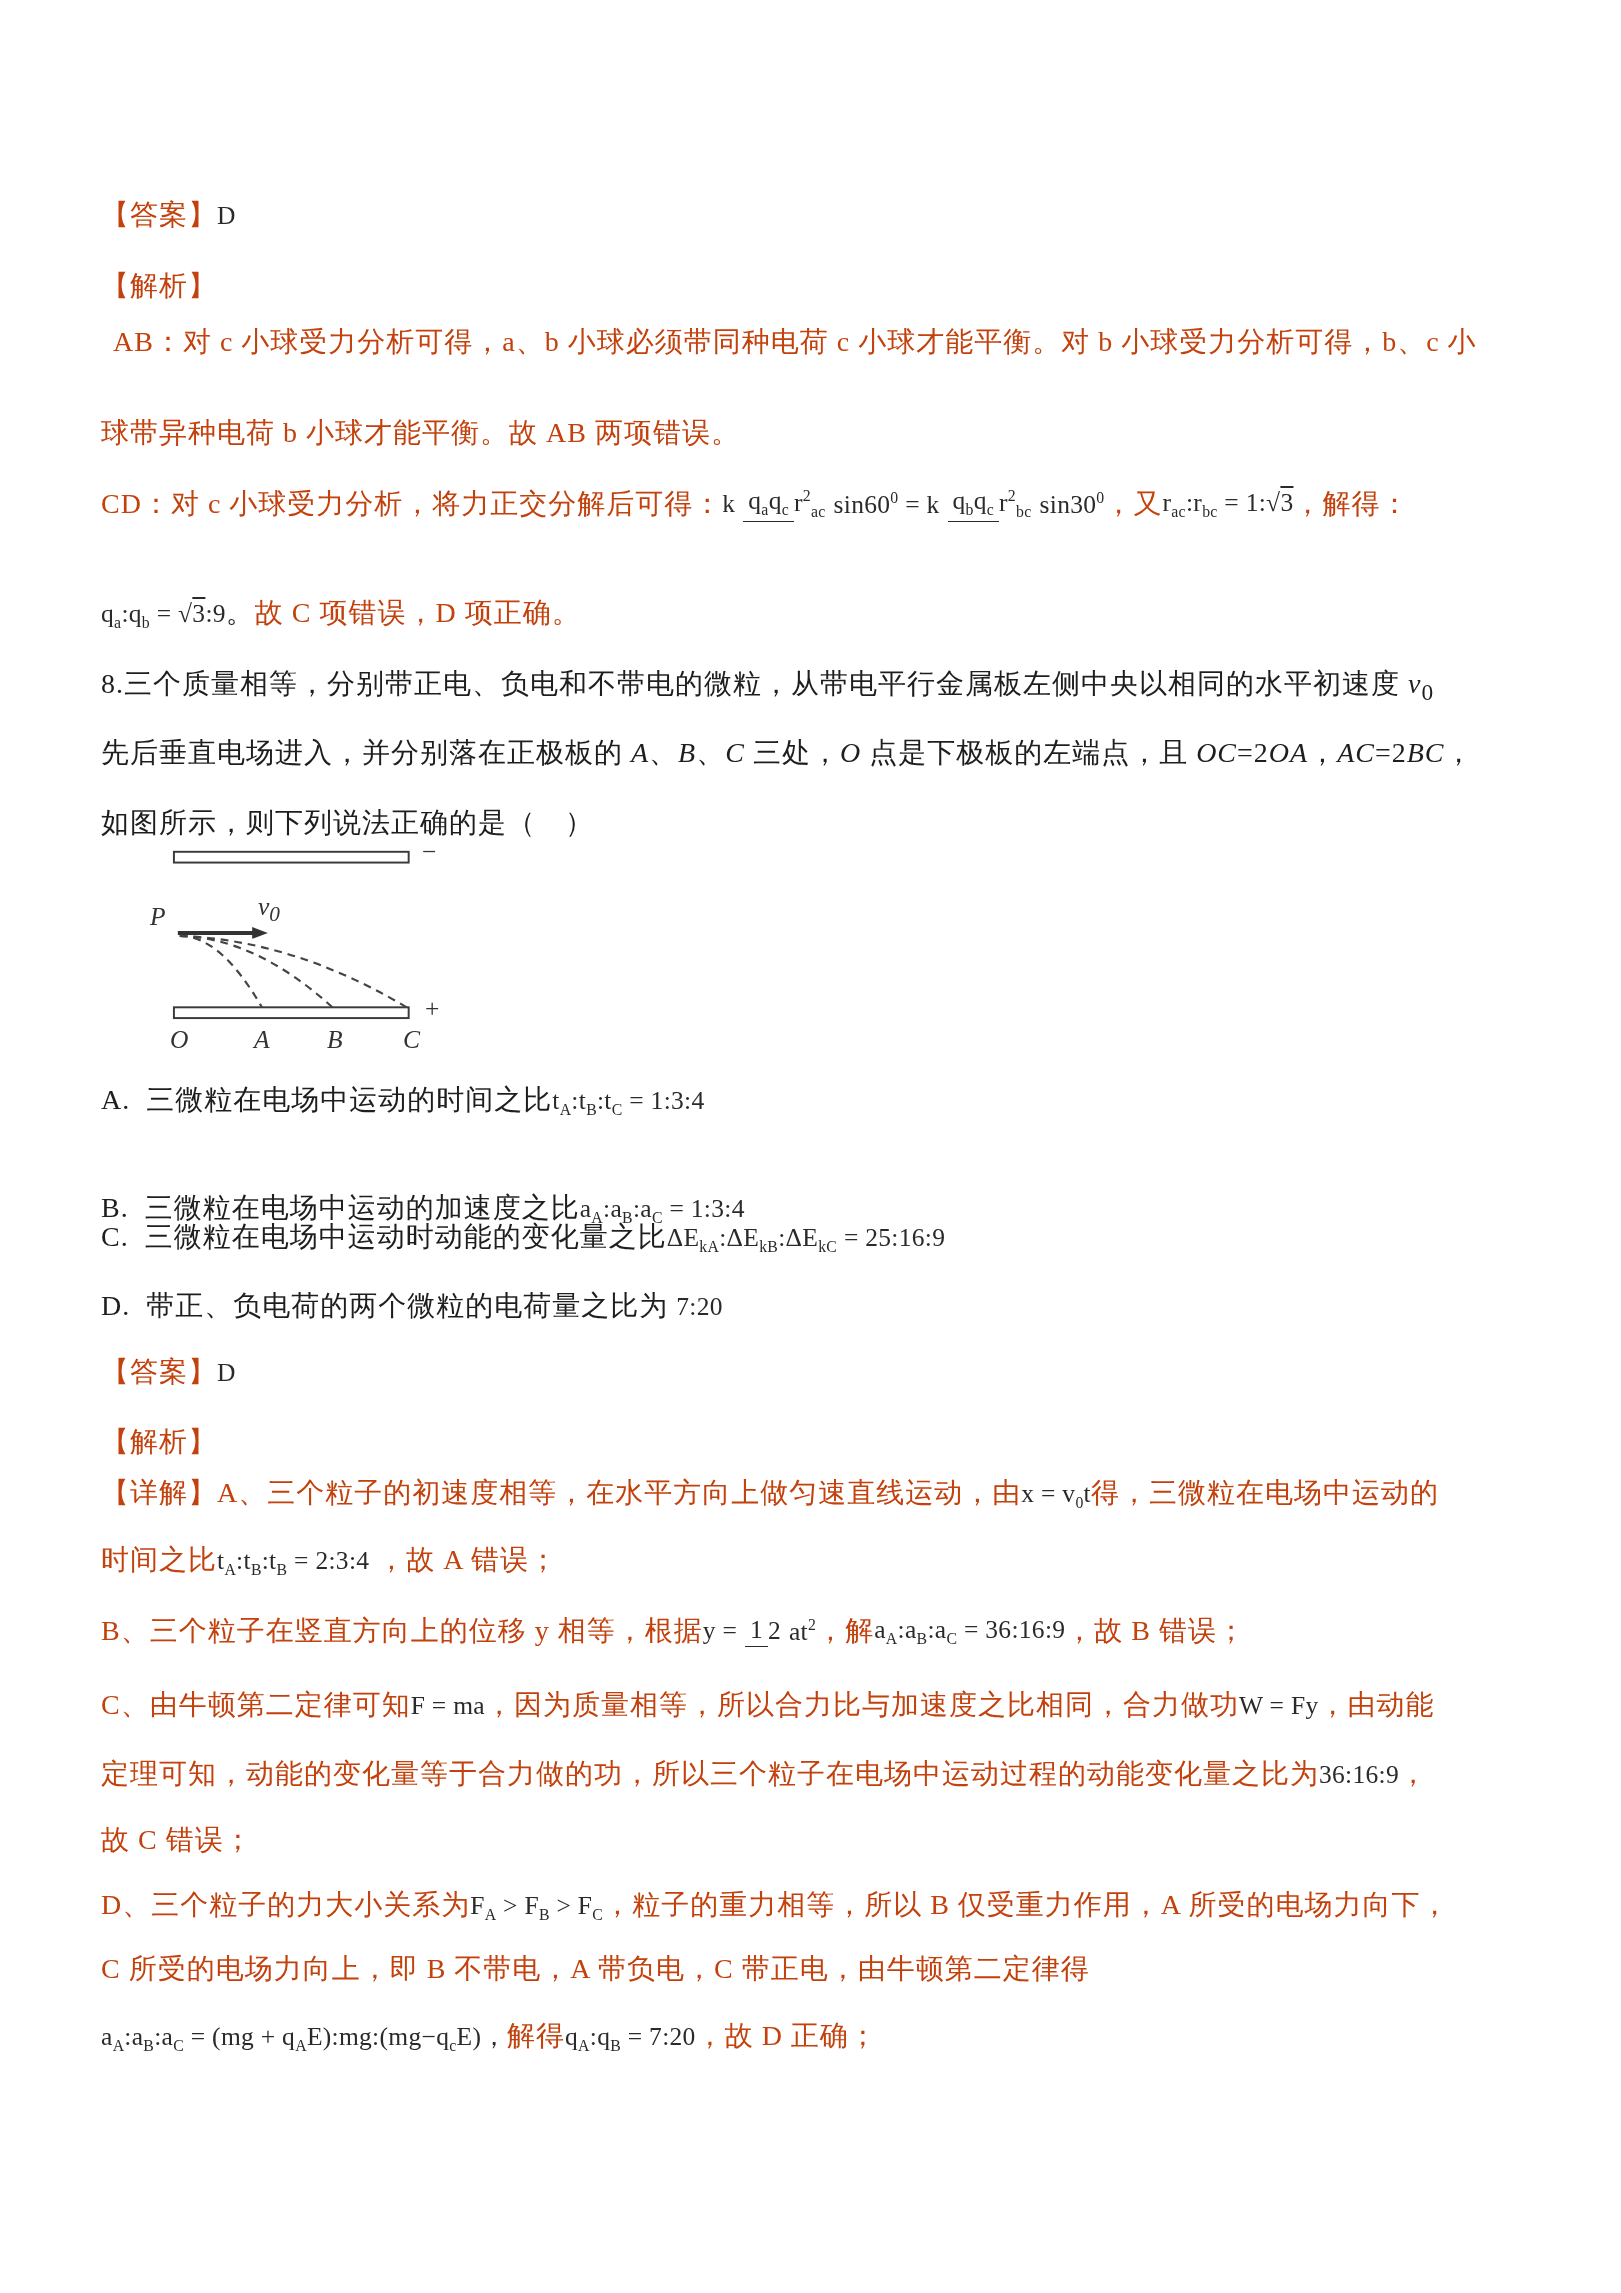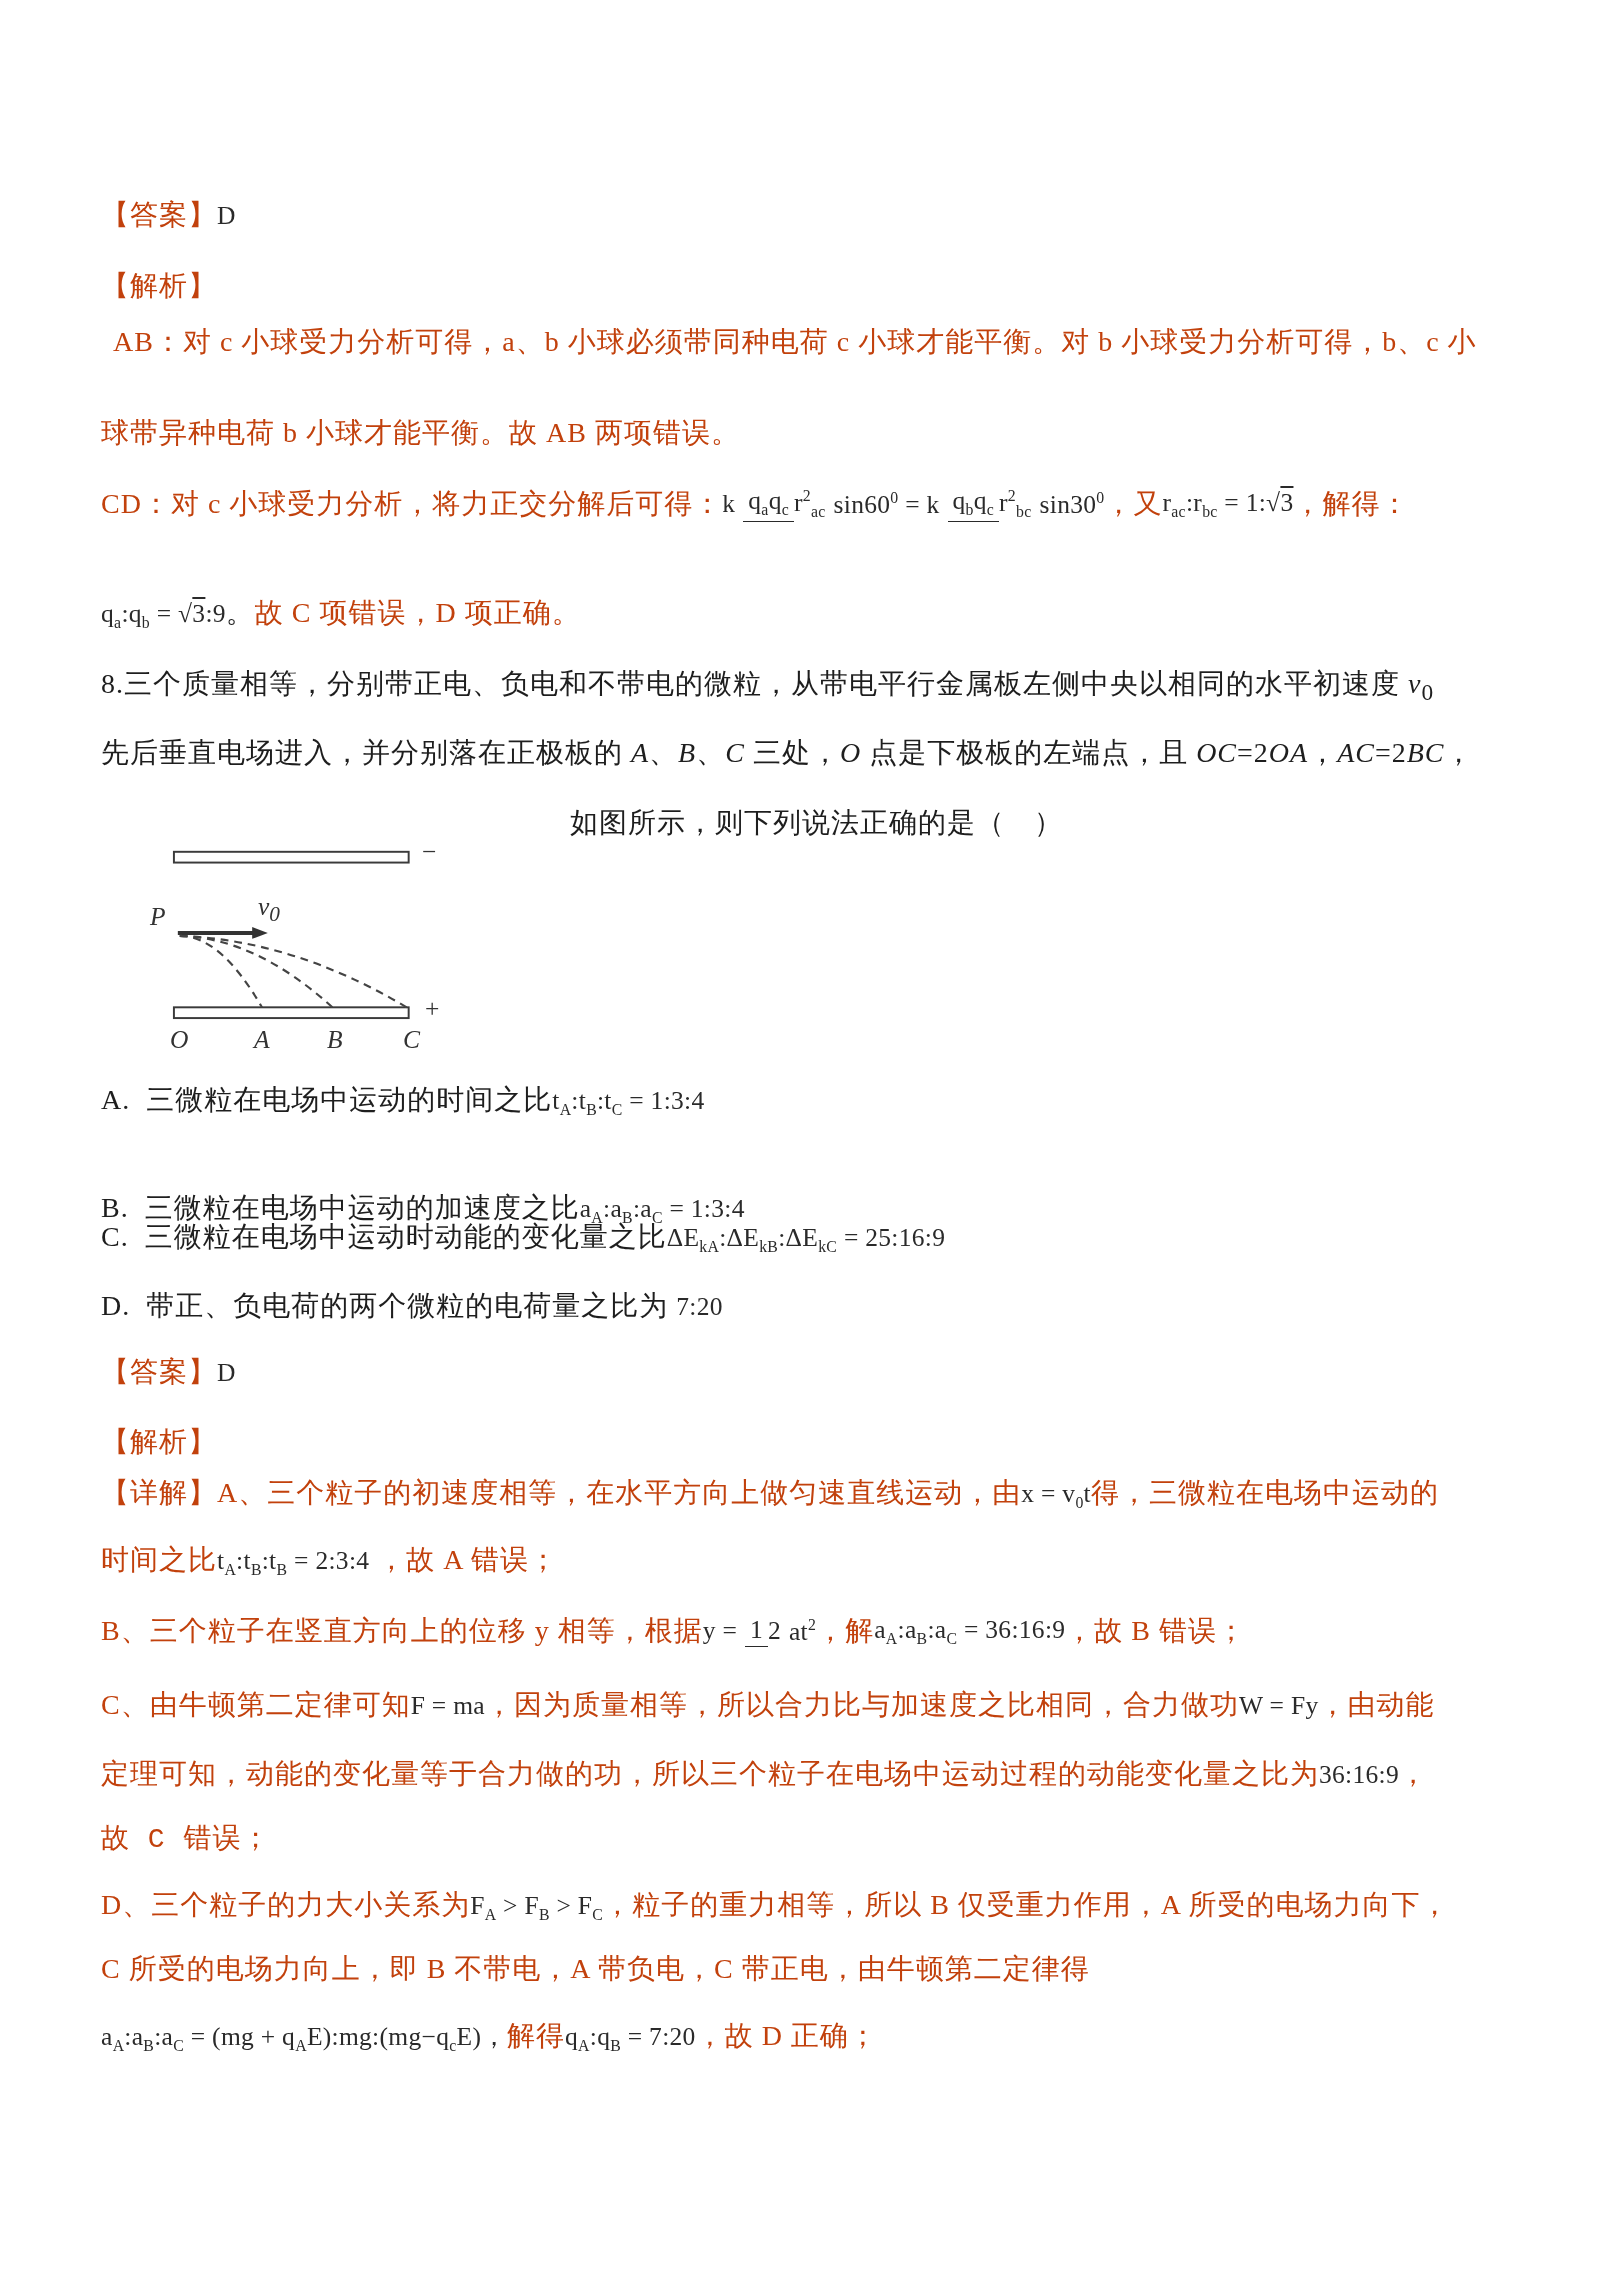--- a/index.html
+++ b/index.html
@@ -51,21 +51,21 @@
       </span>
       <span class="fm">sin30<sup>0</sup></span>
       <span class="red">，又</span>
       <span class="fm">r<sub>ac</sub>:r<sub>bc</sub> = 1:√<span class="ov">3</span></span>
       <span class="red">，解得：</span>
     </div>
   <div class="line" style="top:594px;"><span class="fm">q<sub>a</sub>:q<sub>b</sub> = √<span class="ov">3</span>:9</span><span class="blk">。</span><span class="red">故 C 项错误，D 项正确。</span></div>
 
   <div class="line" style="top:665px;">8.三个质量相等，分别带正电、负电和不带电的微粒，从带电平行金属板左侧中央以相同的水平初速度 <i>v</i><sub>0</sub></div>
   <div class="line" style="top:734px;">先后垂直电场进入，并分别落在正极板的 <i>A</i>、<i>B</i>、<i>C</i> 三处，<i>O</i> 点是下极板的左端点，且 <i>OC</i>=2<i>OA</i>，<i>AC</i>=2<i>BC</i>，</div>
-  <div class="line" style="top:804px;text-align:center;">如图所示，则下列说法正确的是（　）</div>
+  <div class="line" style="top:804px;">如图所示，则下列说法正确的是（　）</div>
 
   <div class="figure">
     <svg width="338" height="223" viewBox="0 0 345 228">
       <rect x="62" y="9" width="240" height="11" fill="#fefefe" stroke="#3a3a3a" stroke-width="2"></rect>
       <rect x="62" y="168" width="240" height="11" fill="#fefefe" stroke="#3a3a3a" stroke-width="2"></rect>
       <line x1="66" y1="92" x2="146" y2="92" stroke="#333" stroke-width="4"></line>
       <polygon points="158,92 142,86 142,98" fill="#333"></polygon>
       <path d="M68,95 Q110,95 152,168" fill="none" stroke="#444" stroke-width="2.2" stroke-dasharray="8,6"></path>
       <path d="M68,95 Q146,97 224,168" fill="none" stroke="#444" stroke-width="2.2" stroke-dasharray="8,6"></path>
       <path d="M68,95 Q184,99 300,168" fill="none" stroke="#444" stroke-width="2.2" stroke-dasharray="8,6"></path>
@@ -96,19 +96,19 @@
         <span class="n">1</span>
         <span class="d">2</span>
       </span>
       <span class="fm">at<sup>2</sup></span>
       <span class="red">，解</span>
       <span class="fm">a<sub>A</sub>:a<sub>B</sub>:a<sub>C</sub> = 36:16:9</span>
       <span class="red">，故 B 错误；</span>
     </div>
   <div class="line" style="top:1686px;"><span class="red">C、由牛顿第二定律可知</span><span class="fm">F = ma</span><span class="red">，因为质量相等，所以合力比与加速度之比相同，合力做功</span><span class="fm">W = Fy</span><span class="red">，由动能</span></div>
   <div class="line" style="top:1755px;"><span class="red">定理可知，动能的变化量等于合力做的功，所以三个粒子在电场中运动过程的动能变化量之比为</span><span class="fm">36:16:9</span><span class="red">，</span></div>
-  <div class="line" style="top:1821px;font-family:Liberation Mono, monospace;"><span class="red">故 C 错误；</span></div>
+  <div class="line" style="top:1821px;"><span class="red">故 C 错误；</span></div>
   <div class="line" style="top:1886px;"><span class="red">D、三个粒子的力大小关系为</span><span class="fm">F<sub>A</sub> &gt; F<sub>B</sub> &gt; F<sub>C</sub></span><span class="red">，粒子的重力相等，所以 B 仅受重力作用，A 所受的电场力向下，</span></div>
   <div class="line" style="top:1950px;"><span class="red">C 所受的电场力向上，即 B 不带电，A 带负电，C 带正电，由牛顿第二定律得</span></div>
   <div class="line" style="top:2017px;"><span class="fm">a<sub>A</sub>:a<sub>B</sub>:a<sub>C</sub> = (mg + q<sub>A</sub>E):mg:(mg−q<sub>c</sub>E)，</span><span class="red">解得</span><span class="fm">q<sub>A</sub>:q<sub>B</sub> = 7:20</span><span class="red">，故 D 正确；</span></div>
 
 </div>
 
 
 </body></html>

